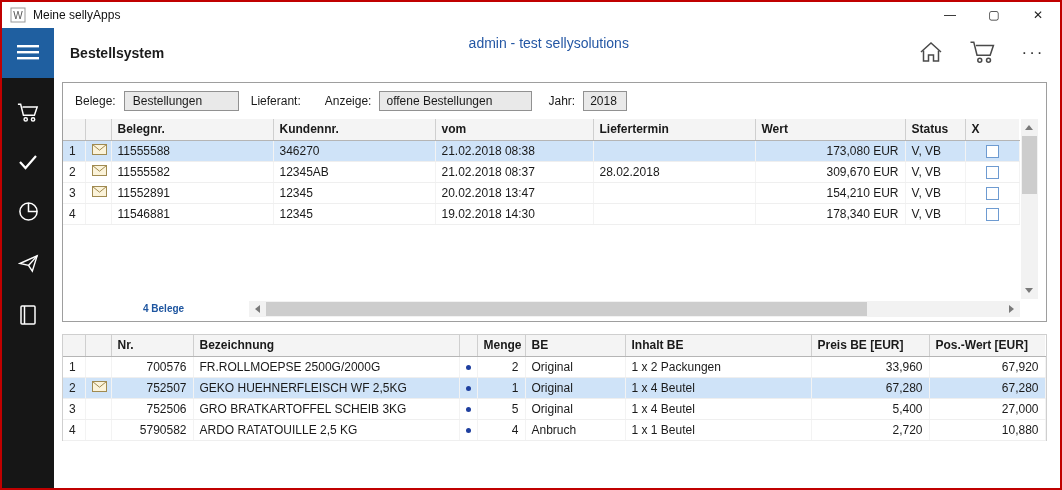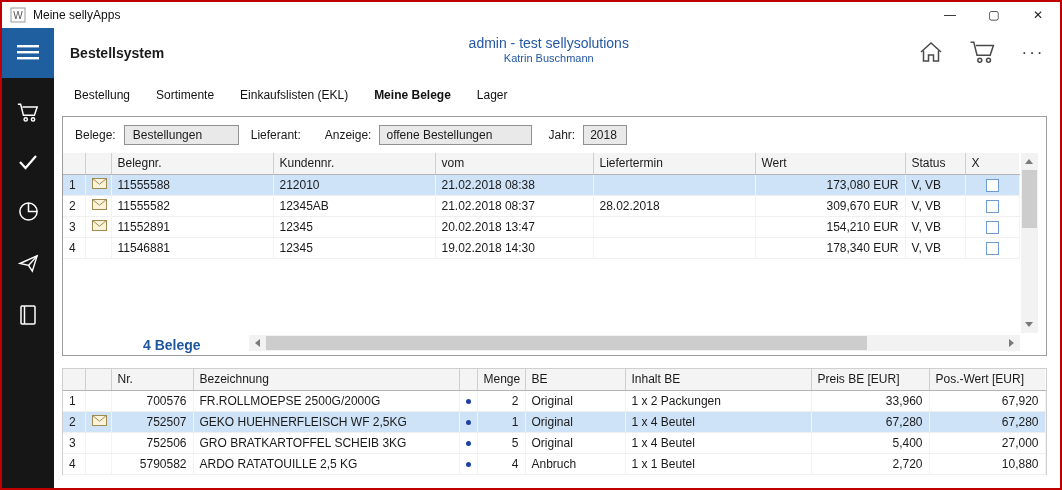--- a/index.html
+++ b/index.html
@@ -48,21 +48,21 @@
   .w-lieferant { width:348px; margin-right:0; }
   .g-anzeige { margin-left:16px; }
   .w-anzeige { width:153px; }
   .g-jahr { margin-left:16px; }
   .w-jahr { width:44px; }
 
   .grid-wrap { position:relative; height:180px; overflow:hidden; }
   table.grid { border-collapse:collapse; table-layout:fixed; background:#fff; }
   table.grid.upper { width:956px; }
   table.grid.lower { width:982px; }
-  .grid th { background:#f4f4f4; border-right:1px solid #cfcfcf; border-bottom:1px solid #b5b5b5; font-weight:normal; text-align:left; height:21px; padding:0 6px; white-space:nowrap; overflow:hidden; }
+  .grid th { background:#f4f4f4; border-right:1px solid #cfcfcf; border-bottom:1px solid #b5b5b5; font-weight:bold; text-align:left; height:21px; padding:0 6px; white-space:nowrap; overflow:hidden; }
   .grid th:last-child { border-right:none; }
   .grid td { height:21px; padding:0 6px; border-bottom:1px solid #efefef; border-right:1px solid #f3f3f3; overflow:hidden; white-space:nowrap; background:#fff; }
   .grid tr.selected td { background:#cfe3f8; }
   .r { text-align:right; }
   .c { text-align:center; }
   .c-num { padding:0 3px; color:#222; }
   .c-icon { padding:0 2px; text-align:center; }
   .checkbox { width:13px; height:13px; border:1px solid #6e9bd1; background:#fff; display:inline-block; vertical-align:middle; }
   .dot { width:5px; height:5px; border-radius:50%; background:#1e3f9f; display:inline-block; vertical-align:middle; }
 
@@ -70,21 +70,21 @@
   .vscroll { position:absolute; top:0; bottom:0; right:8px; width:17px; background:#f2f2f2; }
   .sb-btn { position:absolute; left:0; width:17px; height:17px; display:flex; align-items:center; justify-content:center; background:#f2f2f2; }
   .sb-btn.top { top:0; } .sb-btn.bottom { bottom:0; }
   .tri-up { width:0; height:0; border-left:4px solid transparent; border-right:4px solid transparent; border-bottom:5px solid #7a7a7a; }
   .tri-down { width:0; height:0; border-left:4px solid transparent; border-right:4px solid transparent; border-top:5px solid #7a7a7a; }
   .tri-left { width:0; height:0; border-top:4px solid transparent; border-bottom:4px solid transparent; border-right:5px solid #7a7a7a; }
   .tri-right { width:0; height:0; border-top:4px solid transparent; border-bottom:4px solid transparent; border-left:5px solid #7a7a7a; }
   .vthumb { position:absolute; top:17px; left:1px; right:1px; height:58px; background:#cdcdcd; }
 
   .panel-footer { position:absolute; left:0; right:0; bottom:0; height:22px; background:#fff; }
-  .belege-count { position:absolute; left:80px; top:4px; color:#1f56a0; font-weight:bold; font-size:14px; }
+  .belege-count { position:absolute; left:80px; top:4px; color:#1f56a0; font-weight:bold; font-size:10px; }
   .hscroll { position:absolute; left:186px; right:26px; top:2px; height:16px; background:#f2f2f2; }
   .hs-btn { position:absolute; top:0; width:16px; height:16px; display:flex; align-items:center; justify-content:center; }
   .hs-btn.left { left:0; } .hs-btn.right { right:0; }
   .hthumb { position:absolute; top:1px; bottom:1px; left:17px; width:78%; background:#cdcdcd; }
 
   
   .lower-wrap { margin:12px 14px 0 8px; border:1px solid #cfcfcf; border-bottom:none; }
 </style>
 </head>
 <body>
@@ -162,47 +162,39 @@
           </span>
         </div>
       </div>
     </div>
 
     <div class="main">
       <div class="header">
         <span class="header-title">Bestellsystem</span>
         <div class="header-center">
           <div class="account">admin - test sellysolutions</div>
-          <div class="username">Katrin Buschmann</div>
         </div>
         <div class="header-icons">
           <span>
             <svg width="24" height="22" viewBox="0 0 24 22" fill="none" stroke="#4a4a4a" stroke-width="1.5">
                 <path d="M2 11L12 2l10 9"></path>
                 <path d="M4.5 9.5V20h5v-6h5v6h5V9.5"></path>
               </svg>
           </span>
           <span>
             <svg width="27" height="24" viewBox="0 0 24 22" fill="none" stroke="#4a4a4a" stroke-width="1.4">
                 <path d="M1 2h3l3 12h12l3-9H6"></path>
                 <circle cx="9.5" cy="18.5" r="1.8"></circle>
                 <circle cx="17.5" cy="18.5" r="1.8"></circle>
               </svg>
           </span>
           <span class="more-dots">···</span>
         </div>
       </div>
 
-      <div class="tabbar">
-        <span class="tab">Bestellung</span>
-        <span class="tab">Sortimente</span>
-        <span class="tab">Einkaufslisten (EKL)</span>
-        <span class="tab active">Meine Belege</span>
-        <span class="tab">Lager</span>
-      </div>
 
       <div class="panel">
         <div class="filters">
           <span class="flabel">Belege:</span>
           <div class="ffield w-belege">
               <span>Bestellungen</span>
             </div>
           <span class="flabel" style="margin-left:12px;">Lieferant:</span>
           <span class="flabel g-anzeige">Anzeige:</span>
           <div class="ffield w-anzeige">
@@ -241,21 +233,21 @@
               </tr>
             </thead>
             <tbody>
                 <tr class="selected">
                   <td class="c-num">1</td>
                   <td class="c-icon"><svg width="15" height="11" viewBox="0 0 15 11">
                       <rect x="0.5" y="0.5" width="14" height="10" fill="#fbf3da" stroke="#a08a50"></rect>
                       <path d="M0.5 0.5 L7.5 6.2 L14.5 0.5" fill="none" stroke="#a08a50"></path>
                     </svg></td>
                   <td>11555588</td>
-                  <td>212010</td>
+                  <td>346270</td>
                   <td>21.02.2018 08:38</td>
                   <td></td>
                   <td class="r">173,080 EUR</td>
                   <td>V, VB</td>
                   <td class="c"><span class="checkbox"></span></td>
                 </tr>
                 <tr>
                   <td class="c-num">2</td>
                   <td class="c-icon"><svg width="15" height="11" viewBox="0 0 15 11">
                       <rect x="0.5" y="0.5" width="14" height="10" fill="#fbf3da" stroke="#a08a50"></rect>

